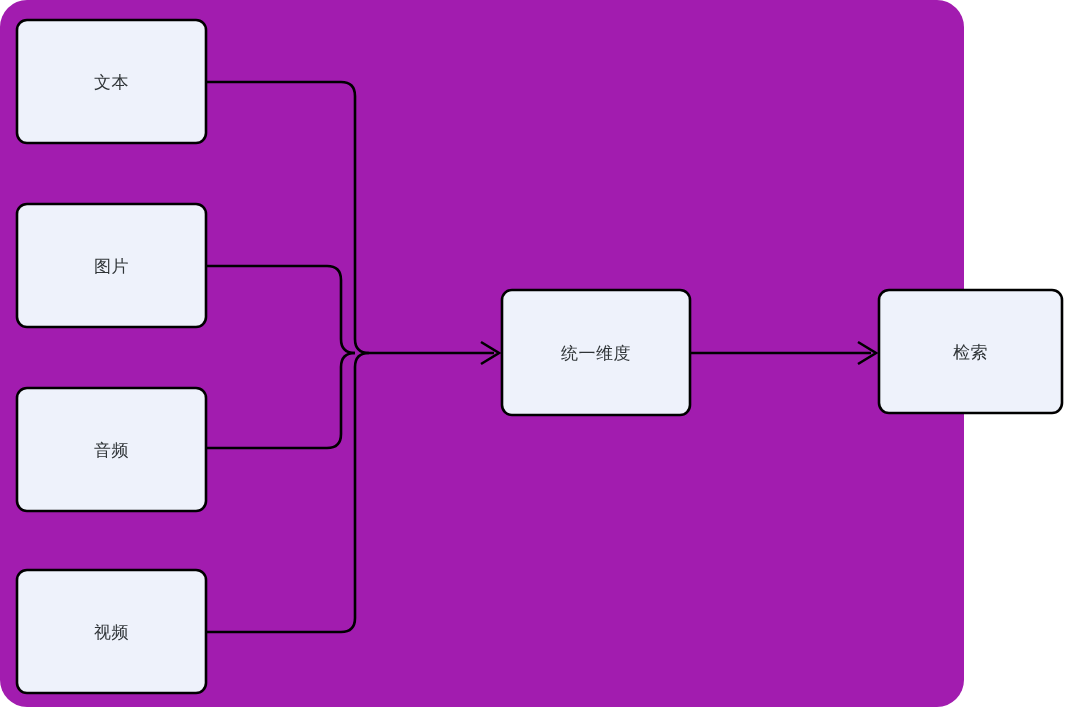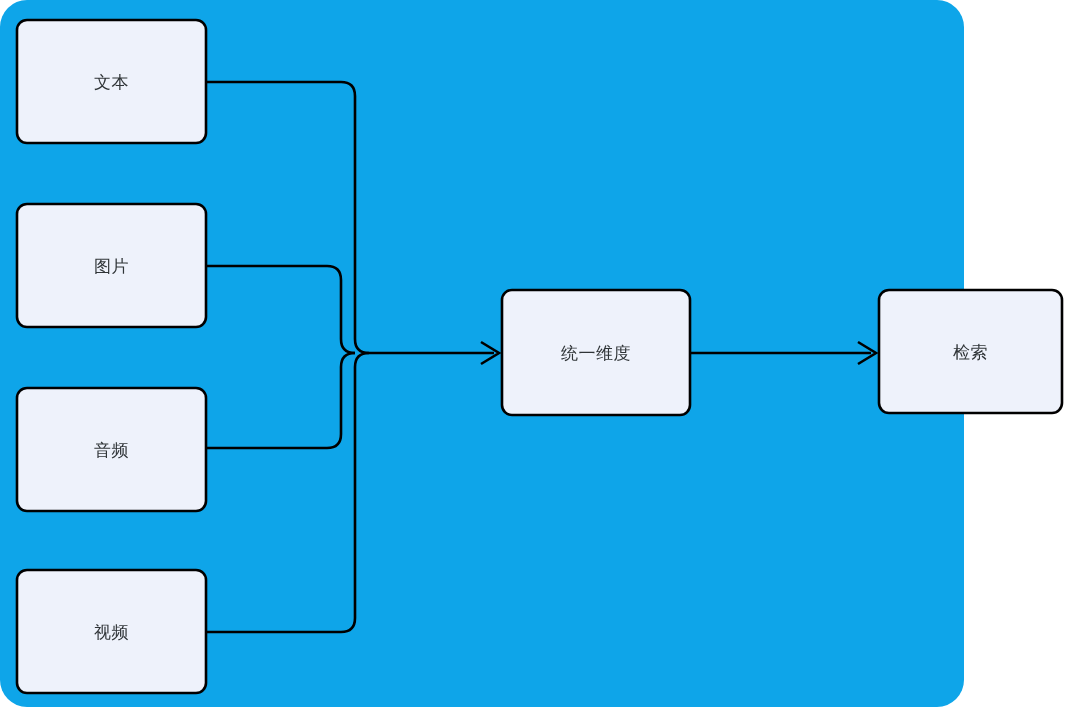--- a/index.html
+++ b/index.html
@@ -11,21 +11,21 @@
   body {
     width: 1080px;
     height: 707px;
     overflow: hidden;
     font-family: "Liberation Sans", "DejaVu Sans", sans-serif;
   }
   #diagram-canvas {
     position: relative;
     width: 964px;
     height: 707px;
-    background: #0ea5e9;
+    background: #a21caf;
     border-radius: 27px;
   }
   #diagram-svg {
     position: absolute;
     inset: 0;
     width: 1080px;
     height: 707px;
     display: block;
   }
   .node-box {

